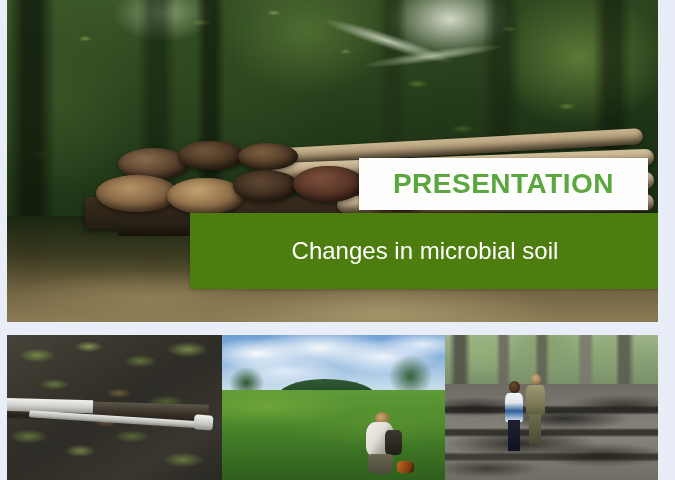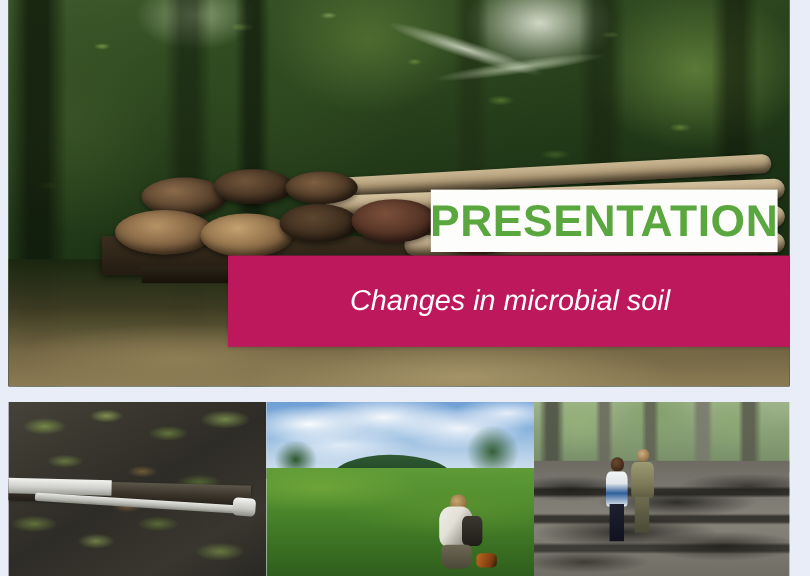--- a/index.html
+++ b/index.html
@@ -192,40 +192,39 @@
     width: 289px;
     height: 52px;
     background: #fdfdfb;
     display: flex;
     align-items: center;
     justify-content: center;
     box-shadow: 0 1px 3px rgba(0,0,0,.25);
   }
   .banner-white .kicker {
     color: #5aa63f;
-    font-size: 37px;
+    font-size: 28px;
     font-weight: bold;
     letter-spacing: 0.5px;
     line-height: 1;
     white-space: nowrap;
   }
 
   .banner-green {
     position: absolute;
     left: 183px;
     top: 213px;
     width: 470px;
     height: 76px;
-    background: #be185d;
+    background: #4d7c0f;
     display: flex;
     flex-direction: column;
     align-items: center;
     justify-content: center;
     box-shadow: 0 1px 3px rgba(0,0,0,.22);
-    font-style: italic;
   }
   .banner-green .subtitle {
     color: #ffffff;
     font-size: 24px;
     font-weight: normal;
     line-height: 1.22;
     text-align: center;
     white-space: nowrap;
   }
 

